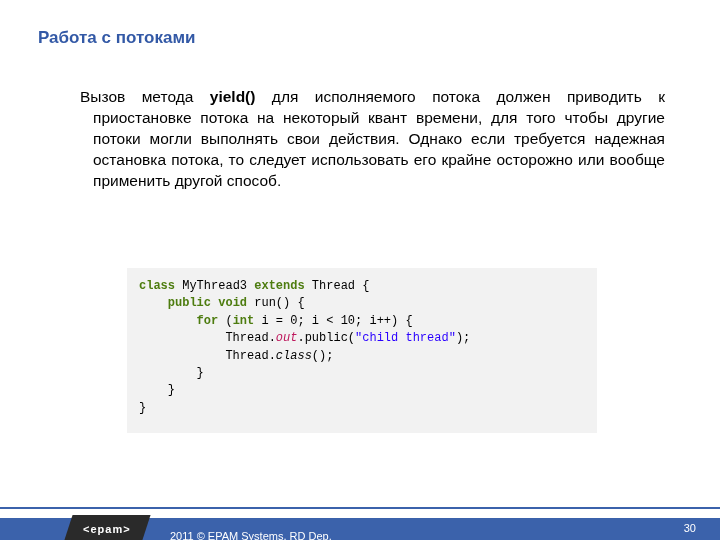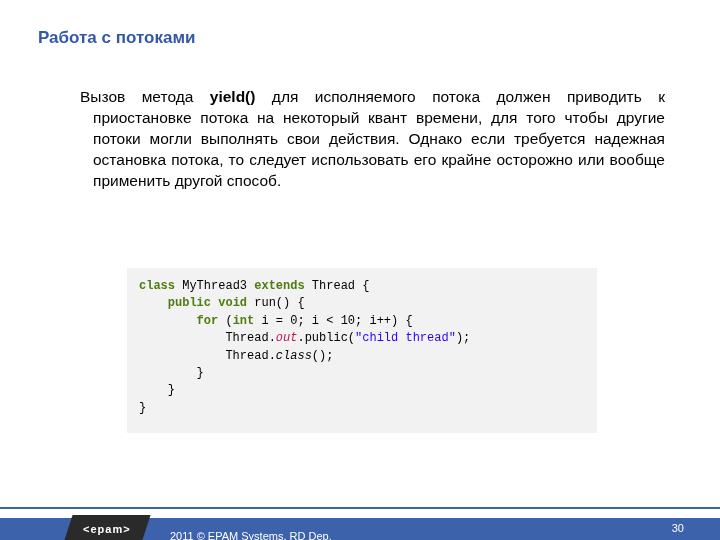--- a/index.html
+++ b/index.html
@@ -15,21 +15,21 @@
   .fld { color: #be185d; font-style: italic; }
   .mth { font-style: italic; }
 
   
   .footer { position: absolute; left: 0; bottom: 0; width: 720px; }
   .footer-line { height: 2px; background: #3b62ab; margin-bottom: 9px; }
   .footer-bar { position: relative; height: 22px; background: #3b62ab; }
   .logo-box { position: absolute; left: 68px; top: -3px; height: 28px; width: 78px; background: #2a2a2a; transform: skewX(-18deg); display: flex; align-items: center; justify-content: center; }
   .logo-text { transform: skewX(18deg); color: #fff; font-size: 11px; font-weight: bold; letter-spacing: 1px; }
   .copyright { position: absolute; left: 170px; top: 12px; color: #fff; font-size: 11px; text-align: right; }
-  .pagenum { position: absolute; right: 36px; top: 4px; color: #fff; font-size: 11px; margin-left: 20px; }
+  .pagenum { position: absolute; right: 24px; top: 4px; color: #fff; font-size: 11px; margin-left: 20px; }
 </style>
 </head>
 <body>
 
 <div class="slide">
 
   <div class="title">Работа с потоками</div>
 
   <div class="body-text"><span>Вызов метода </span><b>yield()</b><span> для исполняемого потока должен приводить к приостановке потока на некоторый квант времени, для того чтобы другие потоки могли выполнять свои действия. Однако если требуется надежная остановка потока, то следует использовать его крайне осторожно или вообще применить другой способ.</span></div>
 

